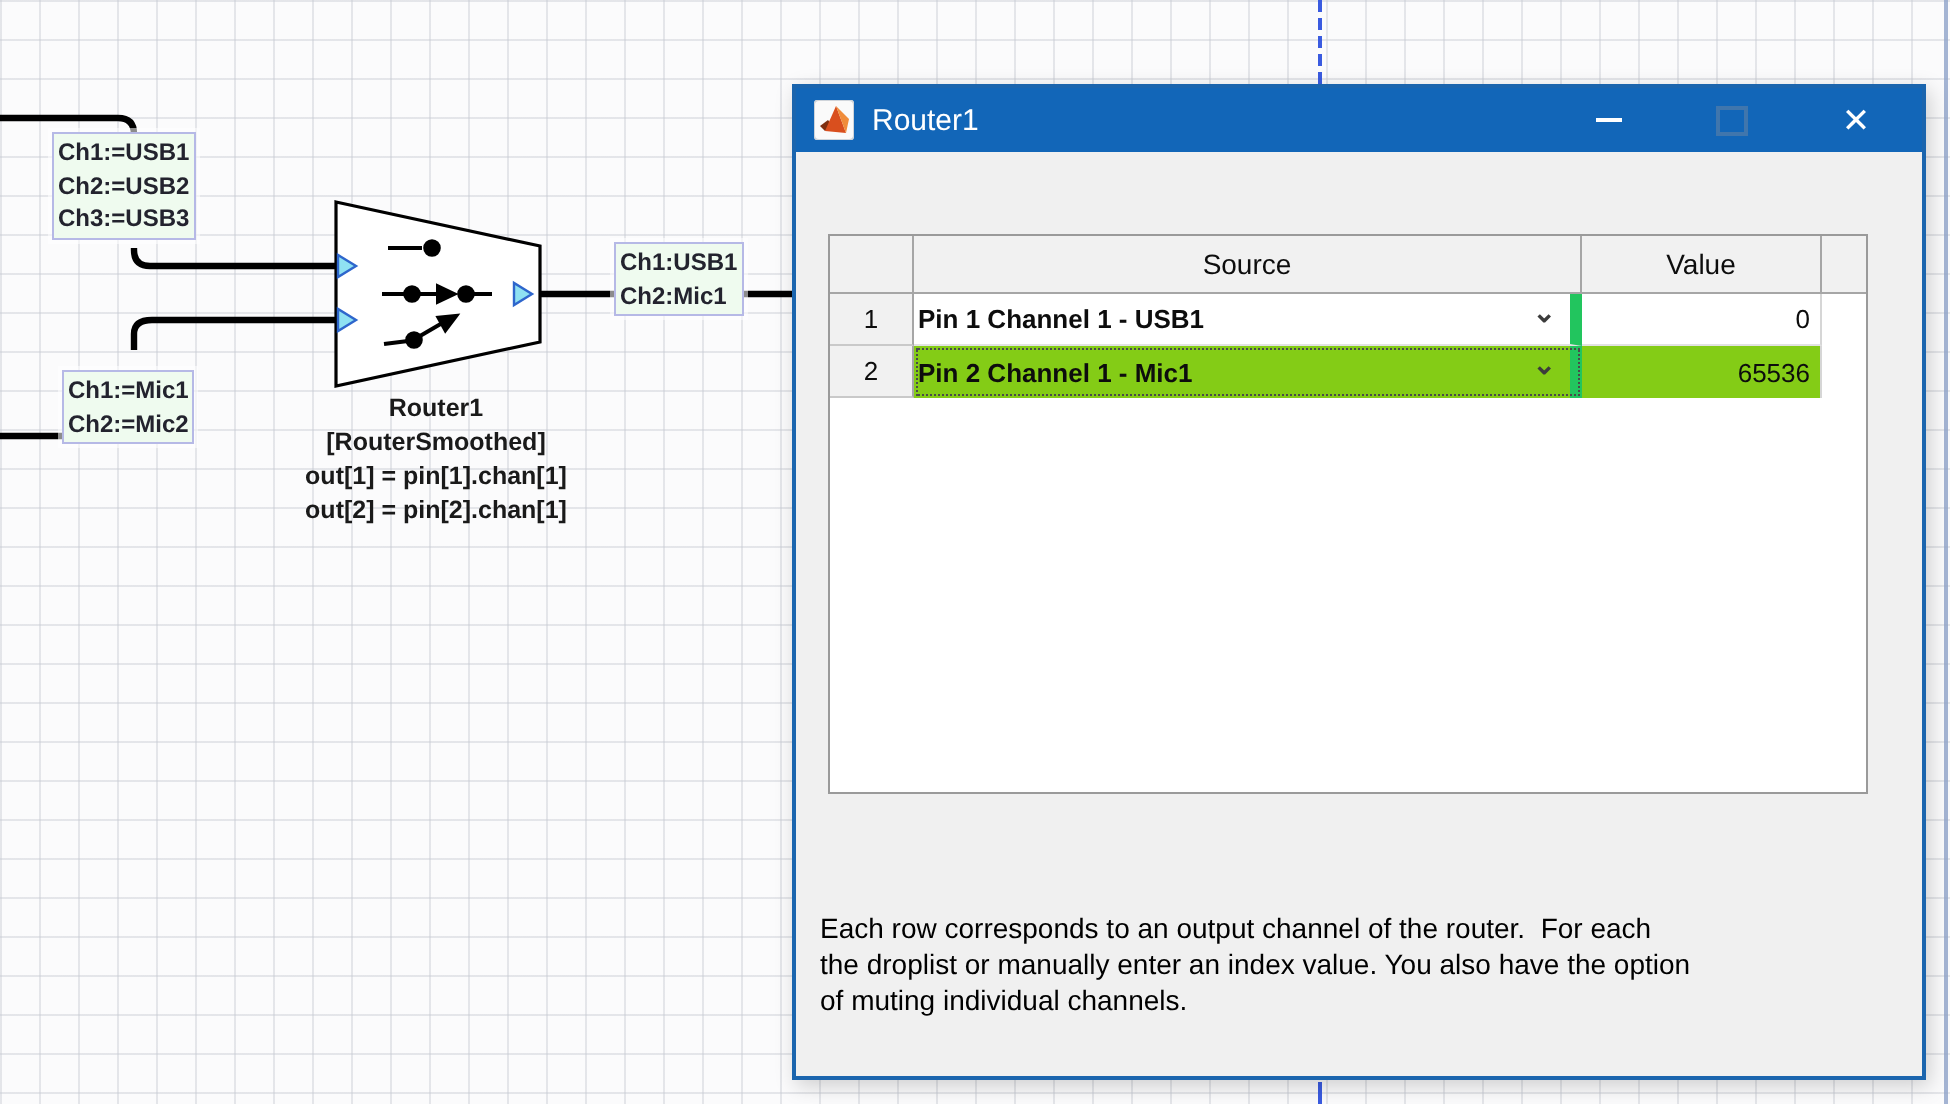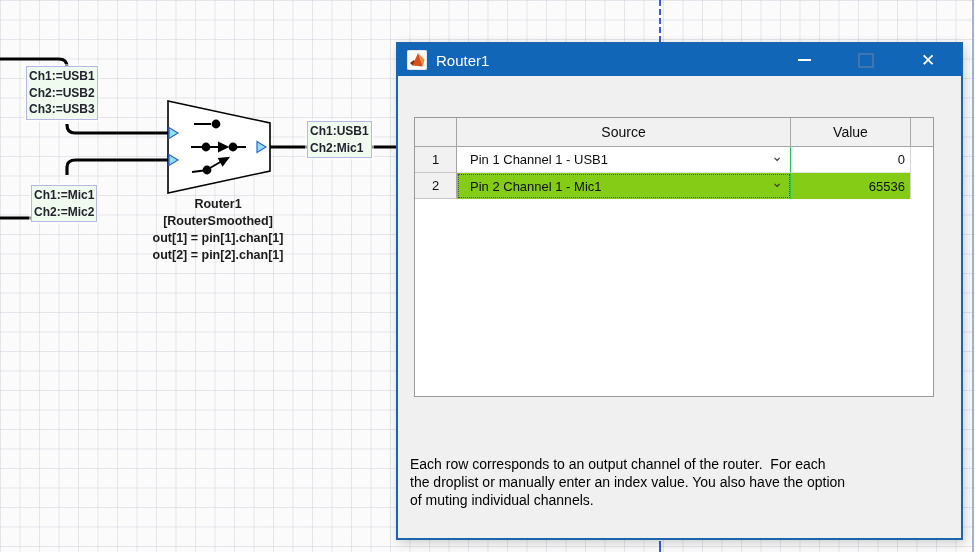--- a/index.html
+++ b/index.html
@@ -48,21 +48,21 @@
   .thead .hc{display:flex;align-items:center;justify-content:center;box-sizing:border-box;
     border-right:1px solid #a6a6a6;border-bottom:1px solid #a6a6a6;}
   .hc.c-num{width:42px;}
   .hc.c-src{width:334px;}
   .hc.c-val{width:120px;}
   .hc.c-gut{flex:1;border-right:none;}
   .trow{height:26px;}
   .cell{box-sizing:border-box;display:flex;align-items:center;}
   .cell.c-num{width:42px;justify-content:center;background:#f1f1f1;
     border-right:1px solid #a6a6a6;border-bottom:1px solid #c9c9c9;}
-  .cell.c-src{width:334px;padding-left:13px;position:relative;border-right:1px solid #22c55e;}
+  .cell.c-src{width:334px;padding-left:2px;position:relative;border-right:6px solid #22c55e;font-weight:bold;}
   .cell.c-val{width:120px;justify-content:flex-end;padding-right:5px;border-right:1px solid #d6d6d6;}
   .trow.r1 .c-src,.trow.r1 .c-val{background:#ffffff;border-bottom:1px solid #e2e2e2;}
   .trow.r2 .c-src,.trow.r2 .c-val{background:#84cc16;}
   .trow.r2 .c-src{outline:1px dotted #4a4a4a;outline-offset:-2px;}
   .chev{position:absolute;right:7px;top:1px;color:#3c3c3c;font-size:14px;}
   
   #dialog-desc{position:absolute;left:12px;right:12px;top:411px;text-align:left;
     font-size:14px;color:#000;line-height:18px;}
   #dialog-desc .dline{white-space:pre;}
 </style>

